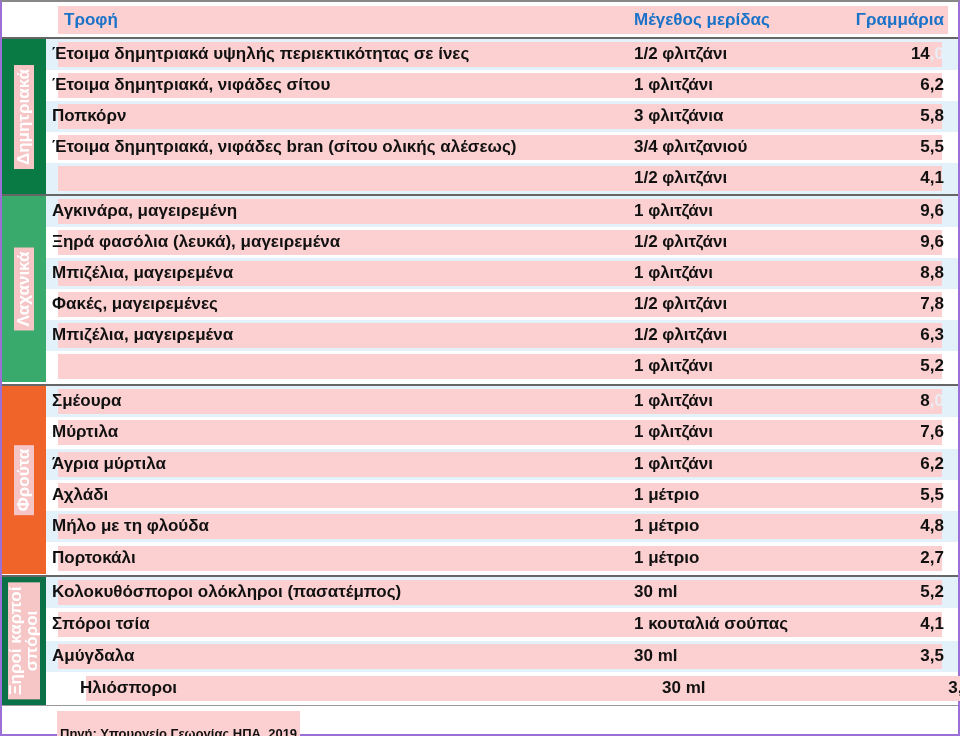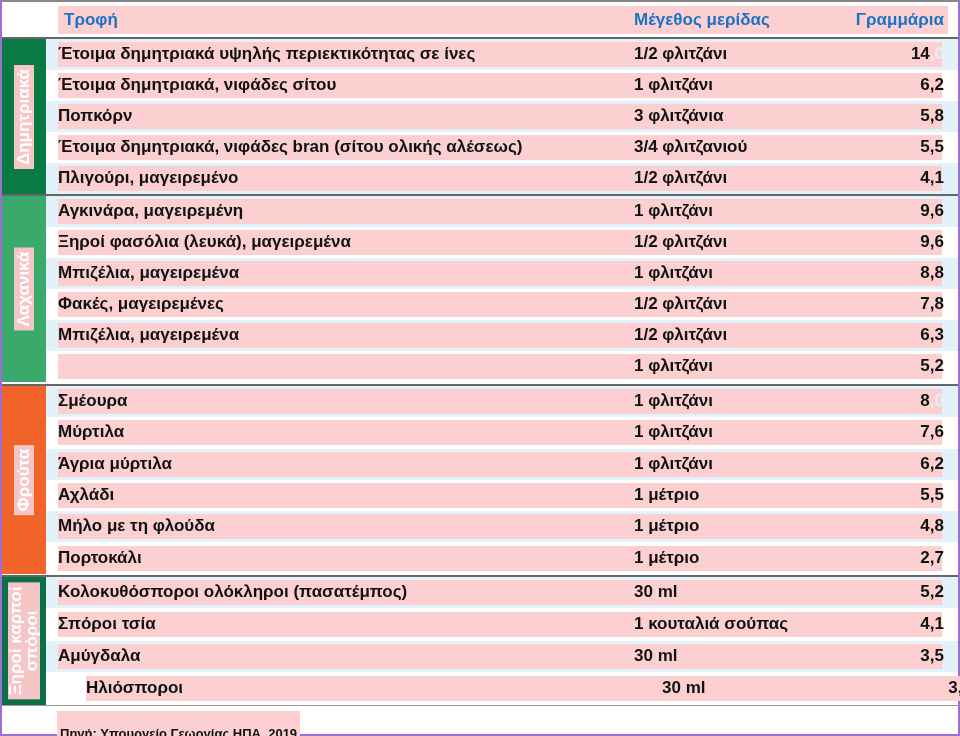--- a/index.html
+++ b/index.html
@@ -9,21 +9,21 @@
   .hdr .hl{position:absolute;top:4px;height:28px;background:#fccfd0;}
   .hdr span{position:absolute;top:8px;font-size:17px;color:#1a73c8;}
   .hline{position:absolute;left:0;width:956px;height:2px;background:#666;}
   .cat{position:absolute;left:0;width:44px;}
   .cat .lbl{position:absolute;left:50%;top:50%;transform:translate(-50%,-50%) rotate(-90deg);white-space:nowrap;color:#fff;font-size:17px;background:#f6c5c6;padding:0 4px;line-height:20px;}
   .cat .lbl.two{line-height:16px;text-align:center;}
   .row{position:absolute;left:44px;width:912px;height:31px;}
   .row.alt{background:#e3f1fb;}
   .row .hl{position:absolute;left:12px;top:3px;height:25px;background:#fccfd0;}
   .row .c1,.row .c2,.row .c3{position:absolute;top:5px;font-size:17px;color:#111;white-space:nowrap;}
-  .row .c1{left:12px;}
+  .row .c1{left:6px;}
   .row .c2{left:588px;}
   .row .c3{right:14px;text-align:right;}
   .row .c3 .faint{color:#e9eef4;}
   .foot{position:absolute;left:55px;top:709px;height:22px;background:#fccfd0;padding:12px 3px;font-size:13px;line-height:22px;color:#111;}
 </style>
 </head>
 <body>
 
 <div class="frame">
   <div class="hdr">
@@ -57,40 +57,39 @@
         <span class="c3"><span>5,8</span><span class="faint"></span></span>
       </div>
       <div class="row" style="top: 130px;">
         <div class="hl" style="width:884px"></div>
         <span class="c1">Έτοιμα δημητριακά, νιφάδες bran (σίτου ολικής αλέσεως)</span>
         <span class="c2">3/4 φλιτζανιού</span>
         <span class="c3"><span>5,5</span><span class="faint"></span></span>
       </div>
       <div class="row alt" style="top: 161px;">
         <div class="hl" style="width:884px"></div>
-        <span class="c1">Πλιγούρι, μαγειρεμένο</span>
         <span class="c2">1/2 φλιτζάνι</span>
         <span class="c3"><span>4,1</span><span class="faint"></span></span>
       </div>
     </div>
   <div class="hline" style="top:192px;"></div>
 
   <div class="cat" style="top:194px;height:186px;background:#3aa96c;">
     <span class="lbl">Λαχανικά</span>
   </div>
   <div id="g1">
       <div class="row alt" style="top: 194px;">
         <div class="hl" style="width:884px"></div>
         <span class="c1">Αγκινάρα, μαγειρεμένη</span>
         <span class="c2">1 φλιτζάνι</span>
         <span class="c3"><span>9,6</span><span class="faint"></span></span>
       </div>
       <div class="row" style="top: 225px;">
         <div class="hl" style="width:884px"></div>
-        <span class="c1">Ξηροί φασόλια (λευκά), μαγειρεμένα</span>
+        <span class="c1">Ξηρά φασόλια (λευκά), μαγειρεμένα</span>
         <span class="c2">1/2 φλιτζάνι</span>
         <span class="c3"><span>9,6</span><span class="faint"></span></span>
       </div>
       <div class="row alt" style="top: 256px;">
         <div class="hl" style="width:884px"></div>
         <span class="c1">Μπιζέλια, μαγειρεμένα</span>
         <span class="c2">1 φλιτζάνι</span>
         <span class="c3"><span>8,8</span><span class="faint"></span></span>
       </div>
       <div class="row" style="top: 287px;">

